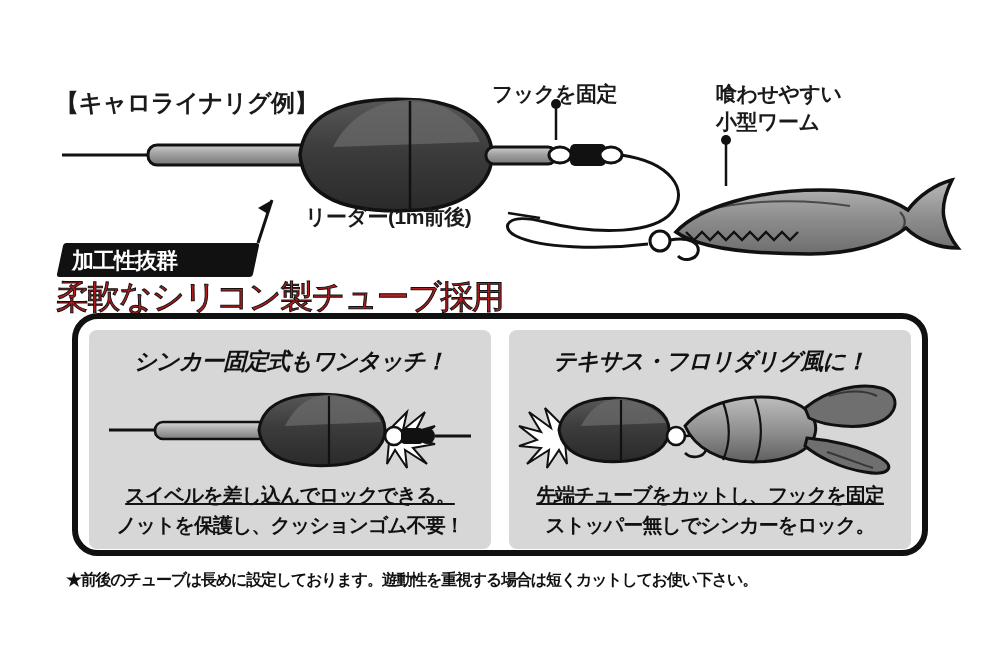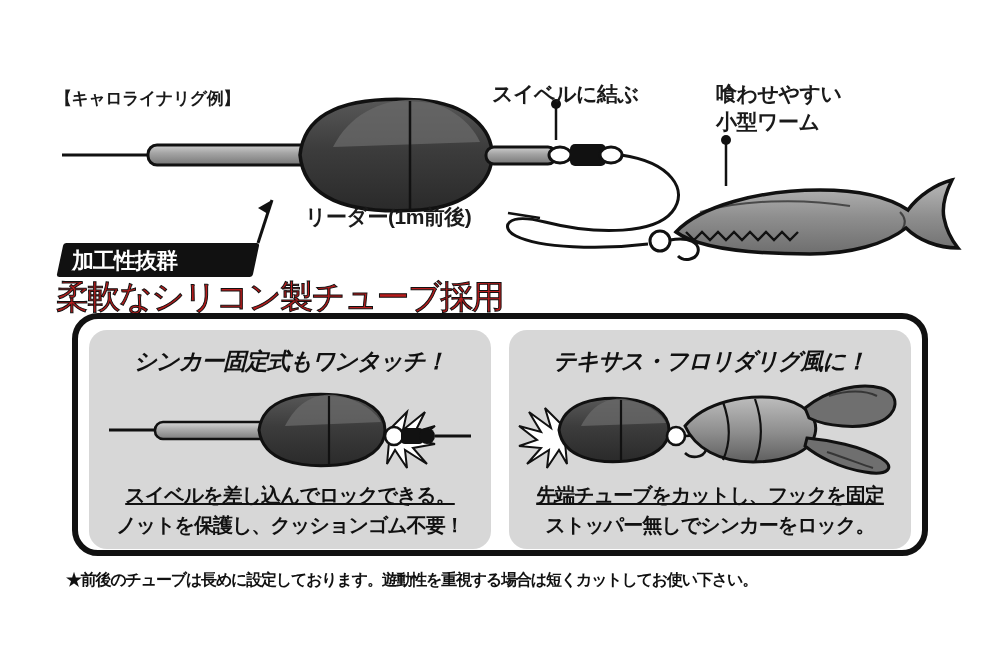--- a/index.html
+++ b/index.html
@@ -21,21 +21,21 @@
 
   
   .lbl {
     font-weight: bold;
     color: #1a1a1a;
     letter-spacing: -0.5px;
     white-space: nowrap;
   }
   #carolina-label {
     left: 55px; top: 87px;
-    font-size: 17px;
+    font-size: 24px;
   }
   #swivel-label {
     left: 492px; top: 80px;
     font-size: 21px;
   }
   #worm-label-1 {
     left: 716px; top: 80px;
     font-size: 21px;
     text-align: right;
   }
@@ -82,21 +82,21 @@
     border-radius: 26px;
     box-sizing: border-box;
     background: #ffffff;
   }
   .sub-panel {
     position: absolute;
     top: 11px;
     width: 402px;
     height: 219px;
     background: #d7d7d7;
-    border-radius: 18px;
+    border-radius: 8px;
   }
   #sub-left { left: 11px; }
   #sub-right { left: 431px; }
 
   .sub-head {
     position: absolute;
     top: 16px;
     width: 100%;
     text-align: center;
     font-size: 23px;
@@ -191,21 +191,21 @@
     <line x1="556" y1="104" x2="556" y2="140" stroke="#111" stroke-width="2.5"></line>
     <circle cx="556" cy="104" r="5" fill="#111"></circle>
 
     <line x1="726" y1="140" x2="726" y2="186" stroke="#111" stroke-width="2.5"></line>
     <circle cx="726" cy="140" r="5" fill="#111"></circle>
 
     <line x1="508" y1="213" x2="540" y2="218" stroke="#111" stroke-width="2.5"></line>
   </svg>
 
   <div class="abs lbl" id="carolina-label">【キャロライナリグ例】</div>
-  <div class="abs lbl" id="swivel-label">スイベルに結ぶ</div>
+  <div class="abs lbl" id="swivel-label">フックを固定</div>
   <div class="abs lbl" id="worm-label-1">喰わせやすい</div>
   <div class="abs lbl" id="worm-label-2">小型ワーム</div>
   <div class="abs lbl" id="leader-label">リーダー(1m前後)</div>
 
   <div class="abs" id="banner-sub"></div>
   <div class="abs" id="banner-sub-text">加工性抜群</div>
   <div class="abs" id="banner-main">柔軟なシリコン製チューブ採用</div>
 
   <div class="abs" id="panel">
 

